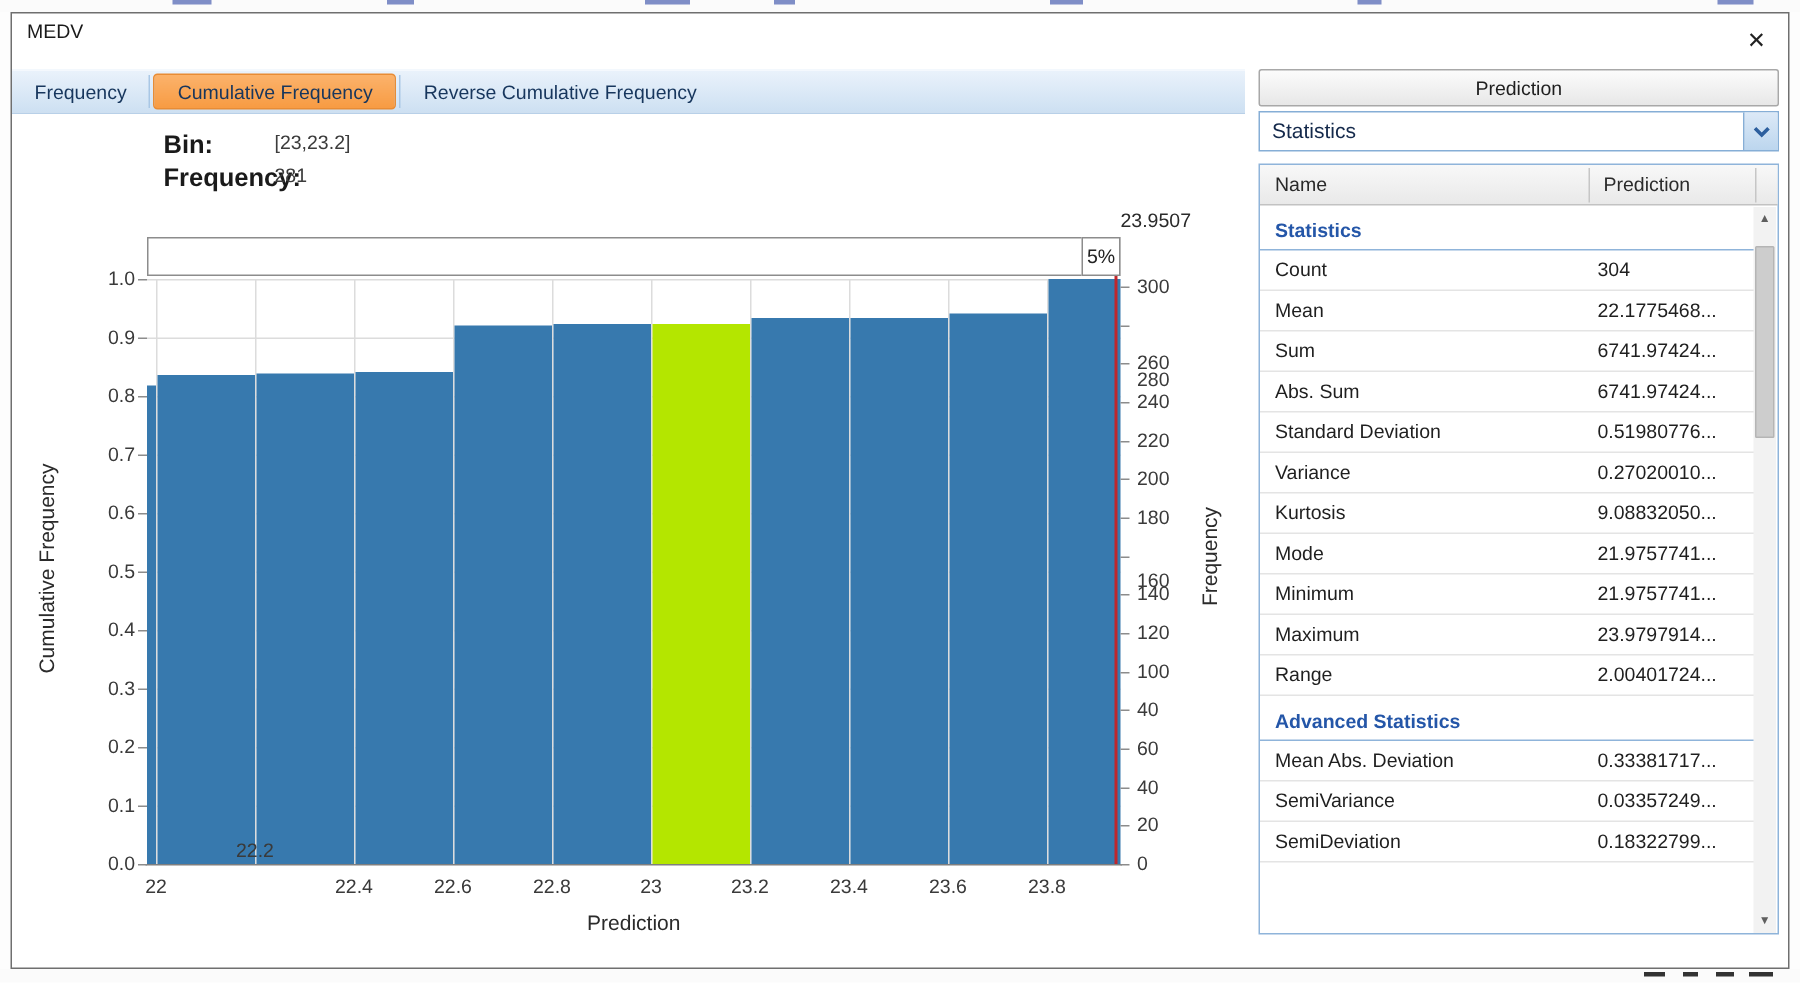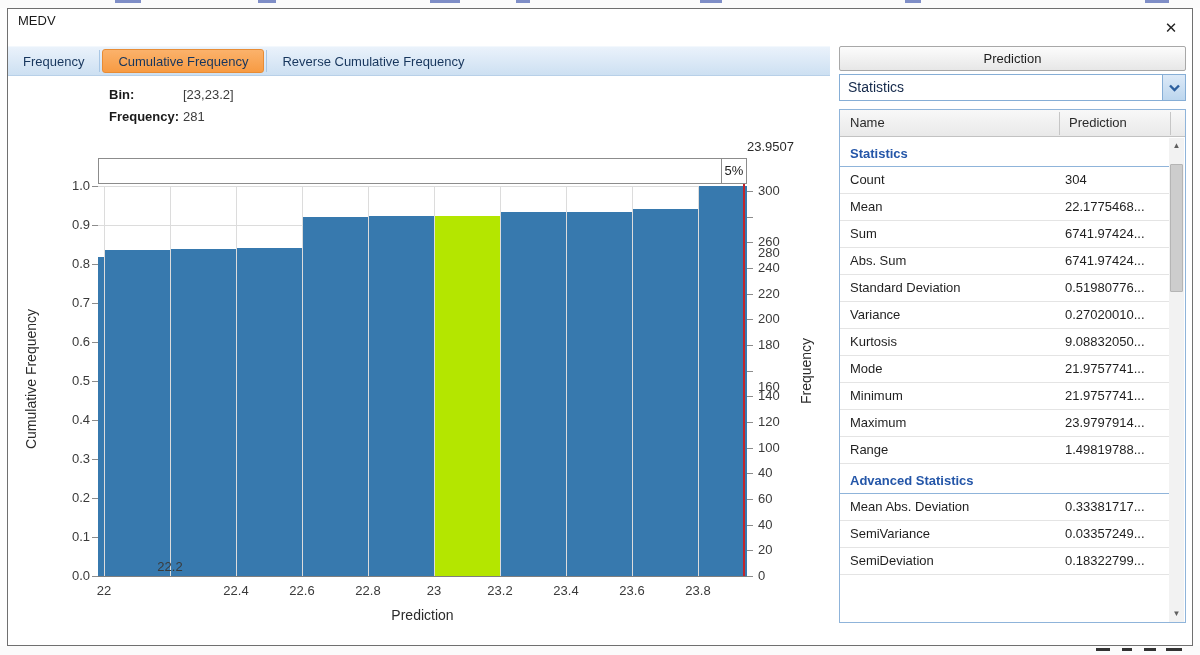--- a/index.html
+++ b/index.html
@@ -13,21 +13,21 @@
   
   #window { left:7px; top:8px; width:1186px; height:638px; background:#fff; border:1px solid #6f6f6f; }
   #title { left:10px; top:4px; font-size:13px; color:#1a1a1a; }
   #close { left:1150px; top:8px; width:26px; height:22px; font-size:15px; color:#222; text-align:center; line-height:22px; cursor:default; }
   
   #tabbar { left:0; top:37px; width:822px; height:30px; background:linear-gradient(#eaf2fb,#cde0f2); border-top:1px solid #f3f8fd; border-bottom:1px solid #b8d0e8; display:flex; align-items:center; }
   .tab { height:30px; display:flex; align-items:center; padding:0 15px; font-size:13px; color:#17365d; white-space:nowrap; }
   .tab.selected { height:24px; background:linear-gradient(#fbb26b,#f79b43); border:1px solid #e88c35; border-radius:3px; margin:0 2px; }
   .tab-divider { width:1px; height:22px; background:#a9c7e5; }
   
-  .info-label { font-size:13px; font-weight:bold; color:#1a1a1a; }
+  .info-label { font-size:17px; font-weight:bold; color:#1a1a1a; }
   .info-value { font-size:13px; color:#3c3c3c; }
   
   #chart { left:0; top:70px; width:822px; height:560px; }
   .hgrid { height:1px; background:#dcdcdc; }
   .vgrid { width:1px; background:#dcdcdc; }
   .bar { bottom:0; }
   .tick-dash { background:#8c8c8c; }
   .tick-label { font-size:13px; color:#3a3a3a; }
   .axis-label { font-size:14px; color:#2b2b2b; }
   .rot { transform:rotate(-90deg); transform-origin:center; white-space:nowrap; }
@@ -249,21 +249,21 @@
         <div class="trow">
           <span class="n">Minimum</span>
           <span class="v">21.9757741...</span>
         </div>
         <div class="trow">
           <span class="n">Maximum</span>
           <span class="v">23.9797914...</span>
         </div>
         <div class="trow">
           <span class="n">Range</span>
-          <span class="v">1.49819788...</span>
+          <span class="v">2.00401724...</span>
         </div>
         <div class="section-title">Advanced Statistics</div>
         <div class="trow">
           <span class="n">Mean Abs. Deviation</span>
           <span class="v">0.33381717...</span>
         </div>
         <div class="trow">
           <span class="n">SemiVariance</span>
           <span class="v">0.03357249...</span>
         </div>

